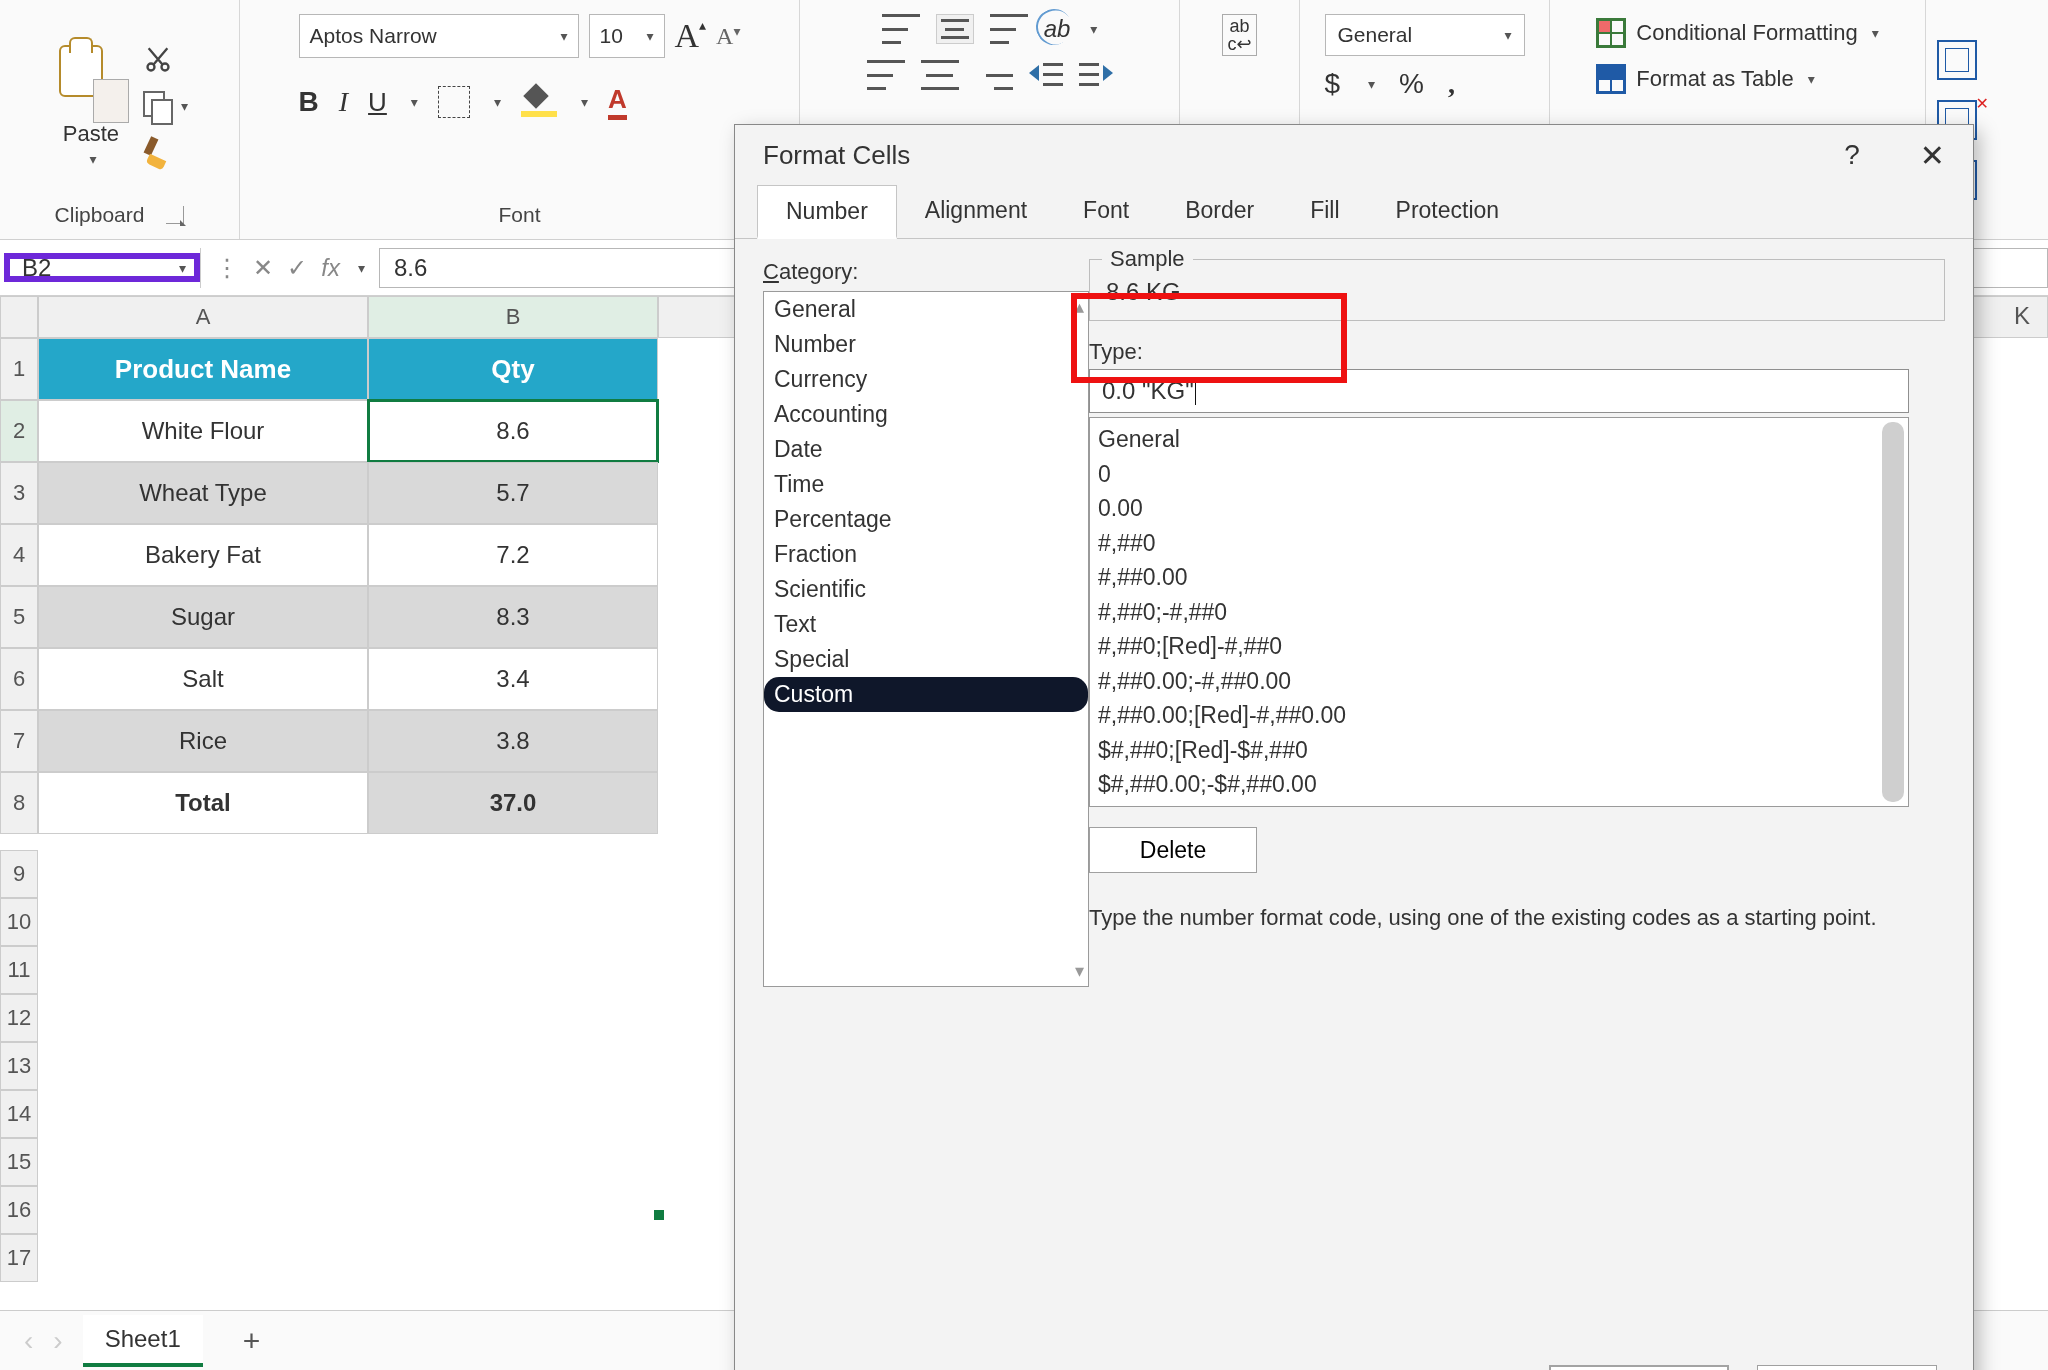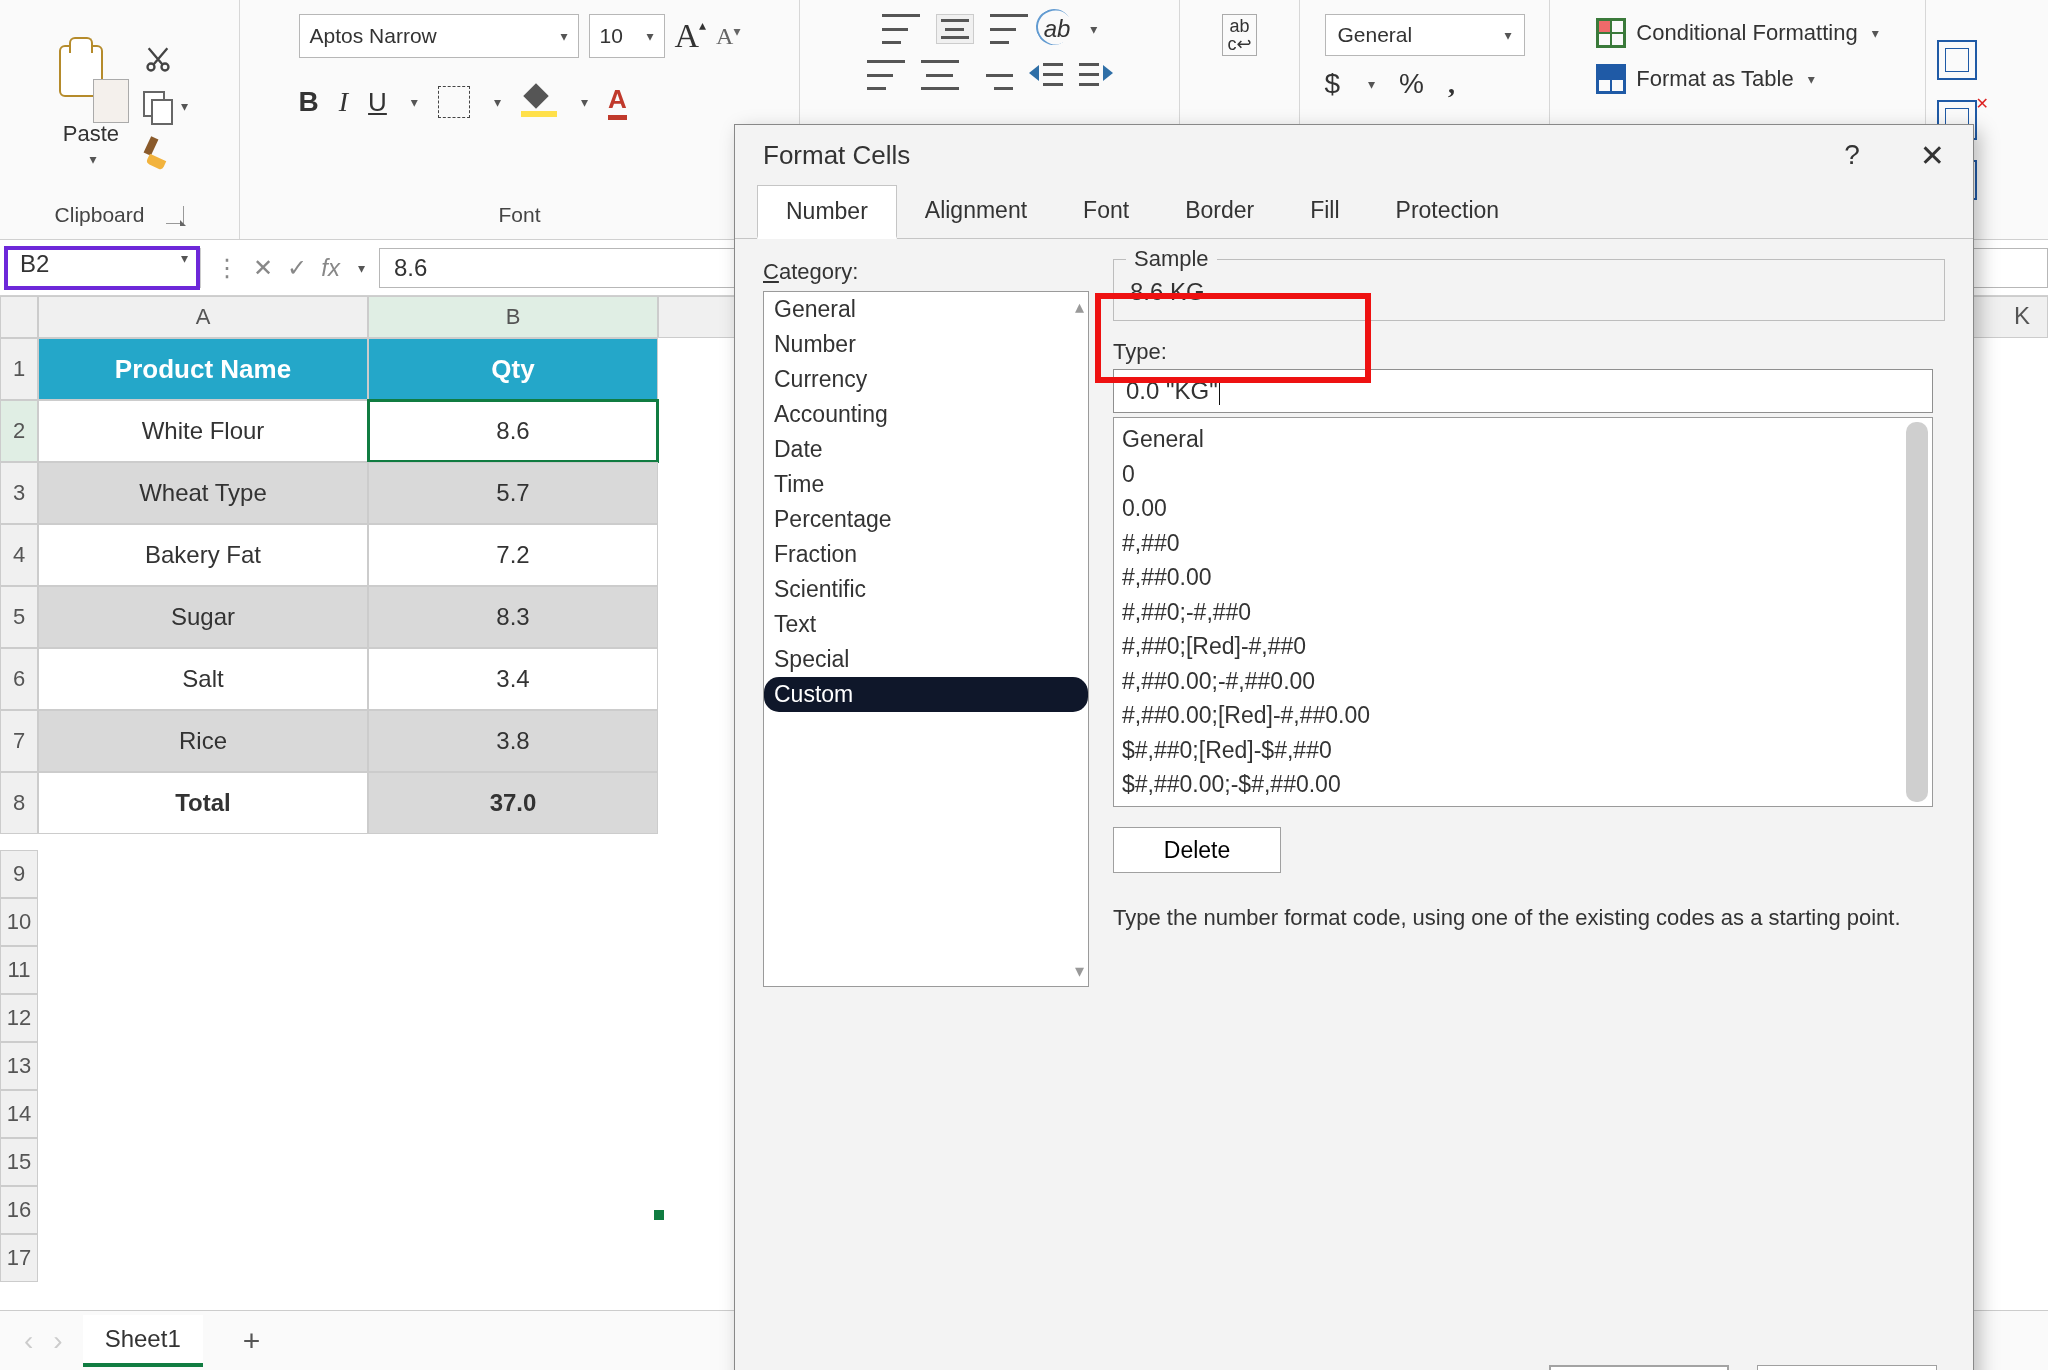--- a/index.html
+++ b/index.html
@@ -127,21 +127,21 @@
   
   .far-right{width:62px;display:flex;flex-direction:column;gap:20px;align-items:center;justify-content:center;}
   .far-btn{width:40px;height:40px;border:2px solid #1f5aa6;position:relative;cursor:pointer;}
   .far-btn::after{content:"";position:absolute;inset:6px;border:1px solid #1f5aa6;}
   .far-x::before{content:"✕";position:absolute;right:-14px;top:-8px;color:#d22;font-size:16px;}
 
   
   .formula-bar{
     height:56px;border-bottom:1px solid #d0d0d0;display:flex;align-items:center;gap:0;padding:0;
   }
-  .name-box{width:196px;height:44px;border:4px solid #6d28d9;display:flex;align-items:flex-start;padding:0 12px;font-size:24px;position:relative;margin-left:4px;}
+  .name-box{width:196px;height:29px;border:6px solid #6d28d9;display:flex;align-items:center;padding:0 12px;font-size:24px;position:relative;margin-left:4px;}
   .name-chev{position:absolute;right:8px;}
   .fb-btns{display:flex;align-items:center;padding:0 14px;gap:14px;color:#888;font-size:24px;border-left:1px solid #ccc;height:40px;}
   .fx{font-style:italic;}
   .fx-input{flex:1;height:40px;border:1px solid #b7b7b7;padding:0 14px;font-size:24px;display:flex;align-items:center;}
 
   
   .grid-area{position:relative;height:1100px;}
   .col-headers{display:flex;position:absolute;left:0;top:0;height:42px;width:100%;}
   .corner{width:38px;border:1px solid #ccc;background:#f0f0f0;}
   .col-h{border:1px solid #ccc;background:#f0f0f0;display:flex;align-items:center;justify-content:center;font-size:22px;color:#555;}
@@ -178,21 +178,21 @@
     background:#f3f3f3;border:1px solid #888;box-shadow:6px 6px 18px rgba(0,0,0,.25);
     display:flex;flex-direction:column;margin-top:12px;
   }
   .dlg-title{height:60px;display:flex;align-items:center;justify-content:space-between;padding:0 28px;font-size:26px;}
   .dlg-title .right{display:flex;gap:60px;align-items:center;}
   .dlg-close{font-size:30px;cursor:pointer;}
   .dlg-help{font-size:28px;cursor:pointer;}
   .dlg-tabs{display:flex;height:54px;border-bottom:1px solid #c5c5c5;padding-left:22px;}
   .dlg-tab{padding:0 28px;display:flex;align-items:center;font-size:23px;cursor:pointer;border-bottom:3px solid transparent;margin-bottom:-1px;}
   .dlg-tab.active{background:#fff;border:1px solid #c5c5c5;border-bottom:3px solid #fff;}
-  .dlg-body{display:flex;gap:24px;padding:20px 28px 0;flex:1;}
+  .dlg-body{display:flex;padding:20px 28px 0;flex:1;}
   .cat-label{font-size:22px;margin-bottom:6px;}
   .cat-label .ul{text-decoration:underline;}
   .cat-list{width:326px;height:696px;background:#fff;border:1px solid #9a9a9a;overflow:hidden;position:relative;}
   .cat-item{font-size:23px;padding:4px 10px;cursor:pointer;}
   .cat-item.sel{background:#0f172a;color:#fff;border-radius:15px;}
   .cat-scroll-up{position:absolute;right:4px;top:4px;font-size:18px;color:#999;}
   .cat-scroll-dn{position:absolute;right:4px;bottom:4px;font-size:18px;color:#999;}
 
   .right-col{flex:1;display:flex;flex-direction:column;}
   .sample-box{border:1px solid #bdbdbd;padding:10px 16px 14px;margin-bottom:18px;position:relative;}

